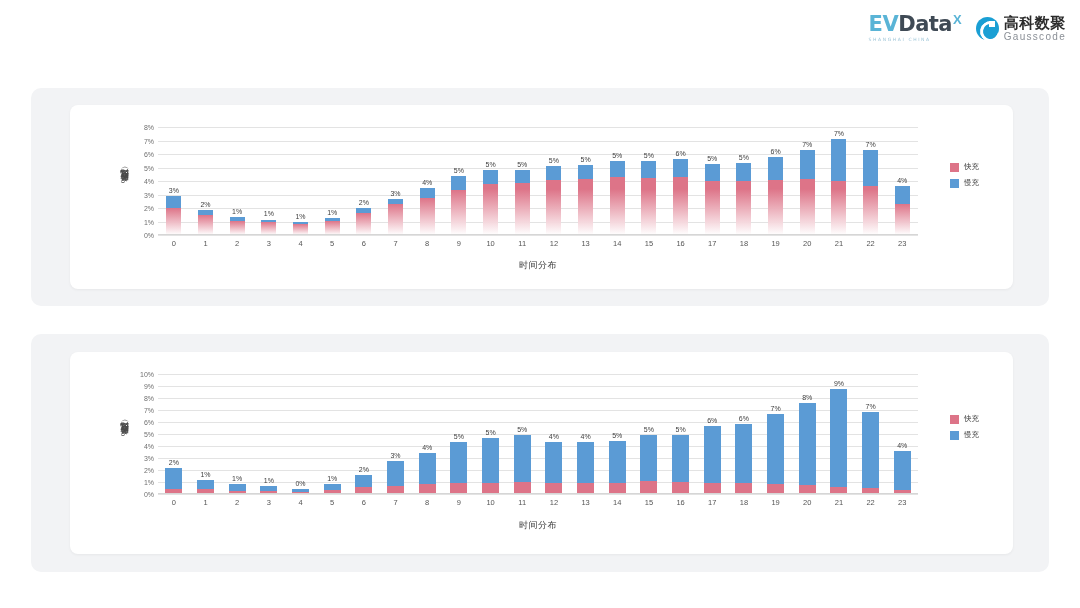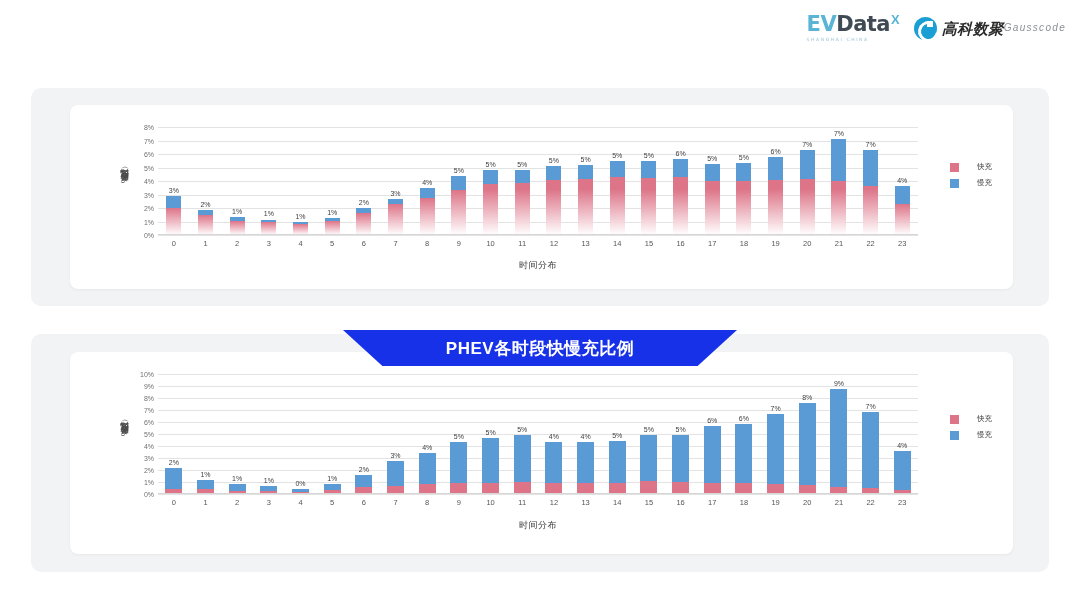--- a/index.html
+++ b/index.html
@@ -35,21 +35,21 @@
   }
   .gauss-mark::before {
     content:""; position:absolute; left:4px; top:4px; width:15px; height:15px;
     border-radius:50%; border:3px solid #fff; border-right-color:transparent;
     transform:rotate(-35deg);
   }
   .gauss-mark::after {
     content:""; position:absolute; right:3.5px; top:4.5px; width:6px; height:6px;
     background:#fff;
   }
-  .gauss-text { display:flex; flex-direction:row; line-height:1;font-style:italic; }
+  .gauss-text { display:flex; flex-direction:column; line-height:1; }
   .gauss-cn { font-size:15px; font-weight:700; color:#2b2b2b; letter-spacing:0.5px; }
   .gauss-en { font-size:10px; color:#8b9097; letter-spacing:1.3px; margin-top:2px; }
 
   
   .panel {
     position:absolute; left:31px; width:1018px;
     background:#f2f3f5; border-radius:10px;
   }
   .panel-1 { top:88px; height:218px; }
   .panel-2 { top:334px; height:238px; }
@@ -100,21 +100,21 @@
   }
   .xtick {
     position:absolute; top:100%; left:50%; transform:translateX(-50%);
     margin-top:4px; font-size:7.5px; color:#555; font-family:"Liberation Sans",sans-serif;
   }
   .xlabel {
     position:absolute; left:50%; transform:translateX(-50%);
     font-size:9px; color:#3a3a3a; letter-spacing:0.5px; white-space:nowrap;
   }
   .legend { position:absolute; display:flex; flex-direction:column; gap:6px; }
-  .legend-item { display:flex; align-items:center; gap:18px;font-family:Liberation Serif, serif; }
+  .legend-item { display:flex; align-items:center; gap:5px;font-family:Liberation Serif, serif; }
   .legend-swatch { width:9px; height:9px; flex:none; }
   .legend-text { font-size:7.5px; color:#3d3d3d; white-space:nowrap; }
   .axis-base { position:absolute; left:0; right:0; bottom:0; height:1px; background:#d6d6d6; }
 </style>
 </head>
 <body>
 <div id="root">
 
 <div class="header">
   <div class="logos">
@@ -603,17 +603,14 @@
               <span class="legend-text">快充</span>
             </div>
             <div class="legend-item">
               <span class="legend-swatch" style="background: rgb(91, 155, 213);"></span>
               <span class="legend-text">慢充</span>
             </div>
           </div>
         </div>
   </div>
 </div>
-<div class="ribbon ribbon-2">
-  <span>PHEV各时段快慢充比例</span>
+
 </div>
 
-</div>
-
 </body></html>

